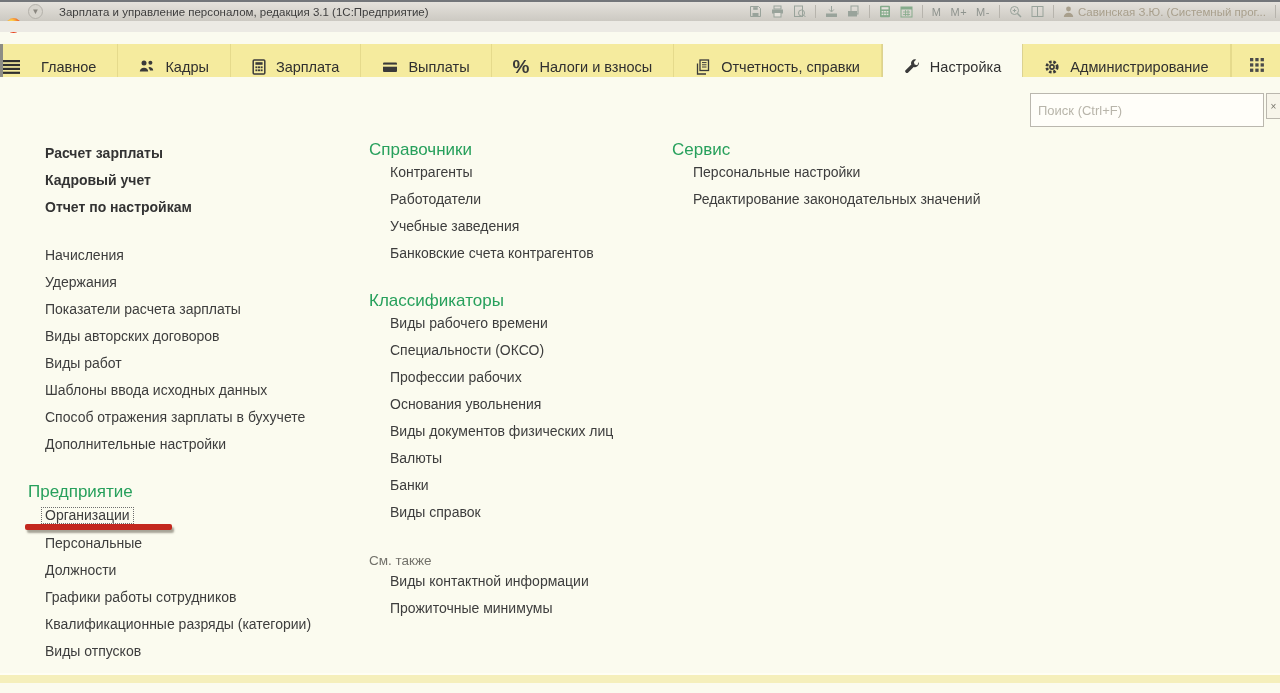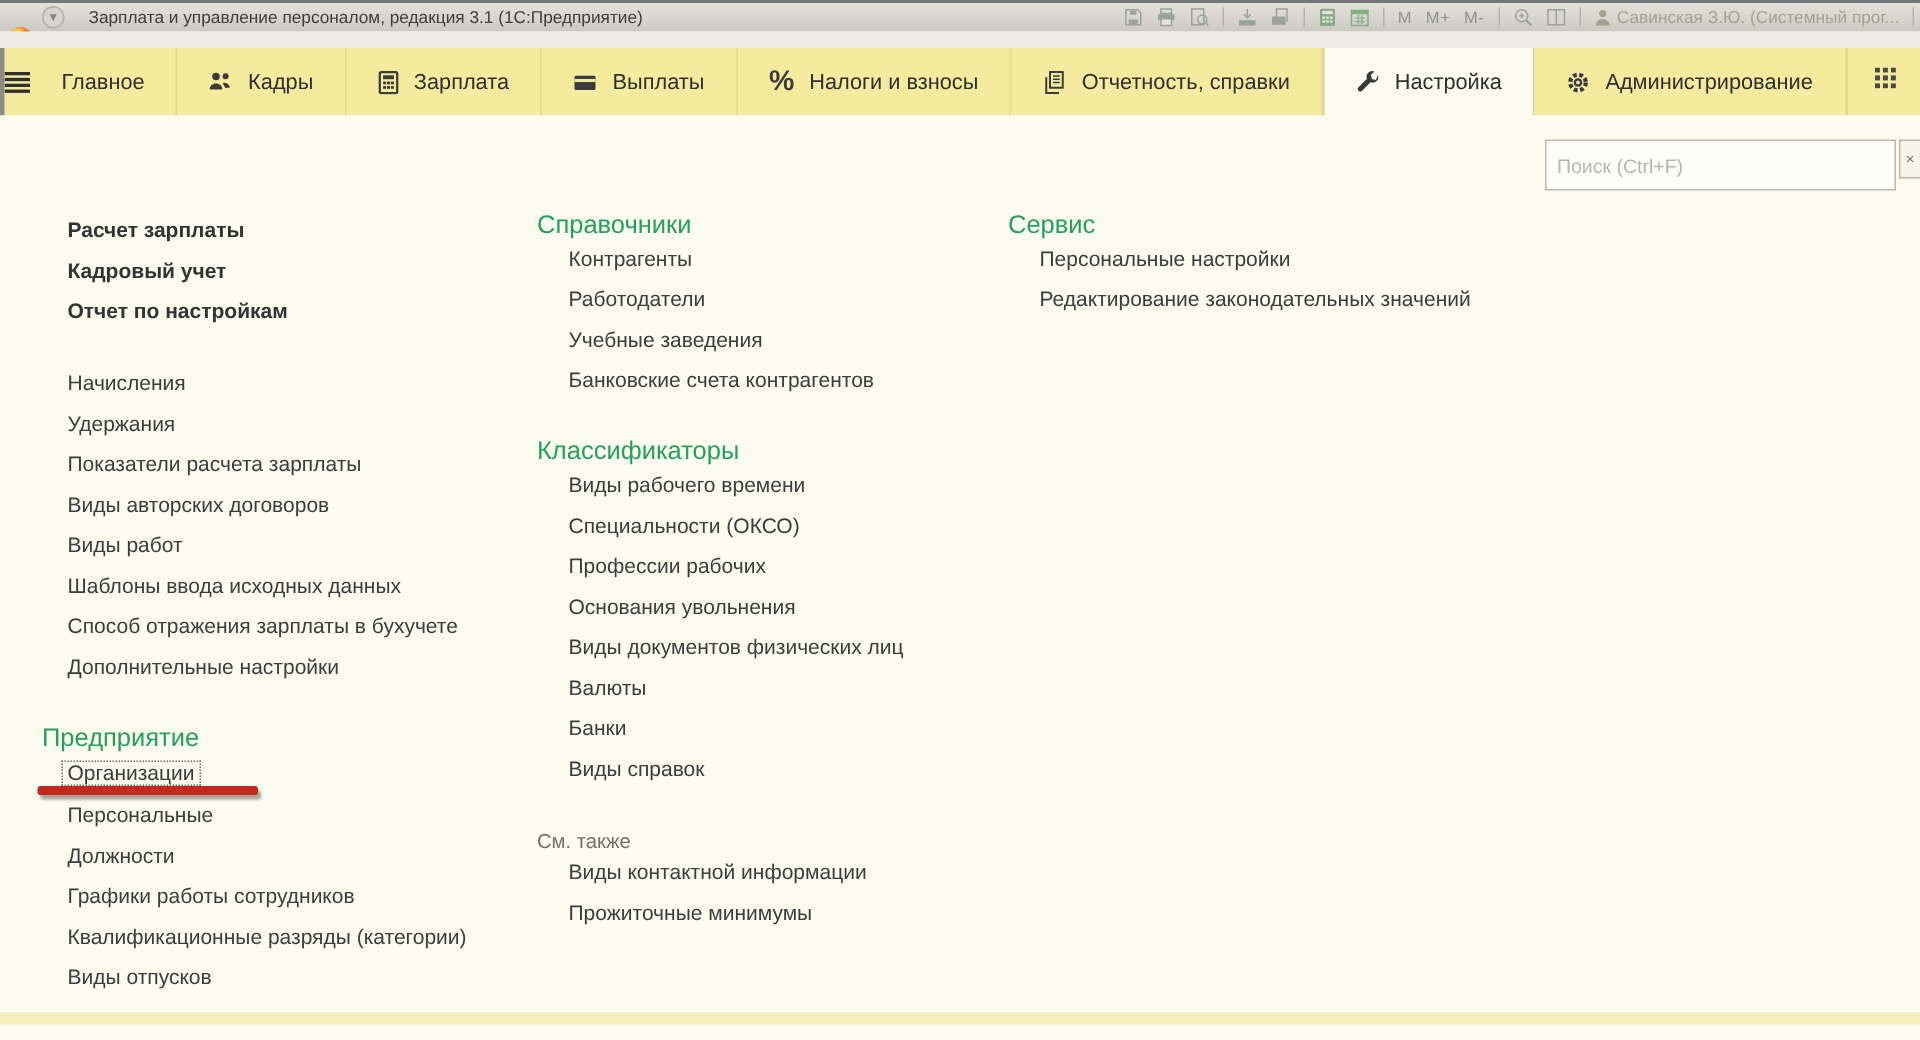--- a/index.html
+++ b/index.html
@@ -26,21 +26,21 @@
   .tbsep { width:1px; height:13px; background:#b7b4ad; }
   .mem { font-size:11px; color:#8e938e; letter-spacing:.5px; }
   .user-chip { display:flex; align-items:center; gap:4px; color:#a89f8c;
     font-size:11.5px; max-width:225px; white-space:nowrap; overflow:hidden; }
 
   
   .chrome-gap { position:absolute; left:0; top:21px; width:1280px; height:11px;
     background:#eceae4; }
 
   
-  .tabbar { position:absolute; left:0; top:32px; width:1280px; height:45px;
+  .tabbar { position:absolute; left:0; top:44px; width:1280px; height:45px;
     background:#f5eb9e; border-left:3px solid #8d8d85;
     display:flex; align-items:stretch; }
   .burger { width:50px; display:flex; align-items:center; justify-content:center;
     color:#2f2f2f; }
   .tab { display:flex; align-items:center; gap:10px; padding:0 21px;
     font-size:14.5px; color:#2f2f2f; border-right:1px solid rgba(160,145,60,.18);
     white-space:nowrap; }
   .tab .ticon { display:flex; align-items:center; color:#3a3a3a; }
   .tab.active { background:#fbfbef; border-right:1px solid #dcd291;
     border-left:1px solid #dcd291;align-items:center; }
@@ -56,21 +56,21 @@
     color:#4a4a4a; padding:16px 7px; outline:none;
     font-family:"Liberation Sans", sans-serif; }
   .searchbox::placeholder { color:#b8b5aa; }
   .search-close { position:absolute; top:16px; right:0; width:14px; height:26px;
     border:1px solid #bab7ae; border-right:none; background:#f7f5ea;
     color:#77756c; font-size:10px; display:flex; align-items:center;
     justify-content:center; }
 
   .col { position:absolute; top:63px; }
   .col1 { left:28px;  width:330px; }
-  .col2 { left:358px; width:300px; }
+  .col2 { left:369px; width:300px; }
   .col3 { left:672px; width:400px; }
   .links { padding-left:17px; }
   .col2 .links, .col3 .links { padding-left:21px; }
   .link { display:block; padding:6px 0; font-size:14px; line-height:15px;
     color:#3d3d3d; cursor:pointer; white-space:nowrap; }
   .link.bold { font-weight:bold; color:#333; }
   .links.plain { margin-top:21px; }
   .ghead { font-size:17px; line-height:19px; color:#27a05c; margin-top:24px;
     white-space:nowrap; }
   .ghead.first { margin-top:0; }

